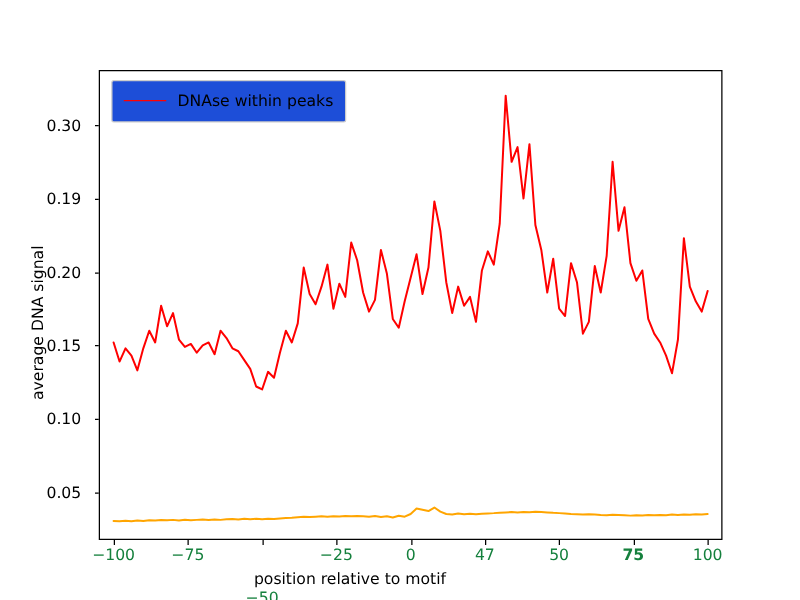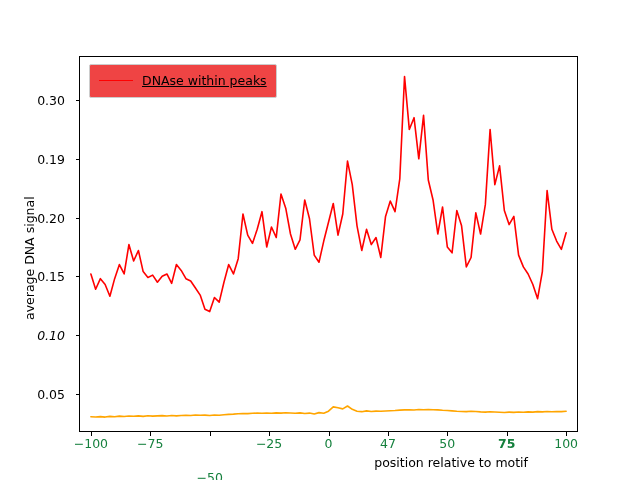--- a/index.html
+++ b/index.html
@@ -14,39 +14,39 @@
     border:1.1px solid #000;box-sizing:border-box;background:#fff;
   }
   #plotsvg{position:absolute;left:79px;top:56px;}
   .ylabel{
     position:absolute;left:0px;top:0px;
     transform-origin:left top;
     transform:translate(22px,320px) rotate(-90deg);
     font-size:12.5px;color:#000;white-space:nowrap;
   }
   .xlabel{
-    position:absolute;left:0;top:455px;width:528px;text-align:right;
+    position:absolute;left:0;top:455px;width:528px;text-align:center;
     font-size:12.5px;color:#000;
   }
   .xlabel span{margin-left:32px;}
   .tick-x{
     position:absolute;font-size:12.5px;color:#15803d;
     transform:translateX(-50%);top:436px;white-space:nowrap;
   }
   .tick-y{
     position:absolute;font-size:12.5px;color:#000;
     right:575px;transform:translateY(-50%);white-space:nowrap;
     text-align:right;
   }
   .tickmark-x{position:absolute;width:1px;height:3.5px;background:#000;top:432px;}
   .tickmark-y{position:absolute;height:1px;width:3.5px;background:#000;left:75.5px;}
   #legend{
     position:absolute;left:89px;top:64px;
-    background:#ef4444;border:1px solid #cccccc;border-radius:2px;
-    padding:5px 9px 6px 9px;box-sizing:border-box;text-decoration:underline;
+    background:#1d4ed8;border:1px solid #cccccc;border-radius:2px;
+    padding:5px 9px 6px 9px;box-sizing:border-box;
   }
   .legend-row{display:flex;align-items:center;height:21px;}
   .legend-swatch{width:34px;height:0;border-top-width:1.9px;border-top-style:solid;margin-right:9px;}
   .legend-text{font-size:12.5px;color:#000;white-space:nowrap;}
 </style>
 </head>
 <body>
 
 <div id="figure">
 
@@ -76,21 +76,21 @@
       <div class="tick-x" style="left: 447.31px;">50</div>
       <div class="tickmark-x" style="left: 506.714px;"></div>
       <div class="tick-x" style="left: 506.714px; font-weight: bold;">75</div>
       <div class="tickmark-x" style="left: 566.119px;"></div>
       <div class="tick-x" style="left: 566.119px;">100</div>
     </div>
   <div id="ticks-y">
       <div class="tickmark-y" style="top: 393.812px;"></div>
       <div class="tick-y" style="top: 393.812px;">0.05</div>
       <div class="tickmark-y" style="top: 335.062px;"></div>
-      <div class="tick-y" style="top: 335.062px; font-style: italic;">0.10</div>
+      <div class="tick-y" style="top: 335.062px;">0.10</div>
       <div class="tickmark-y" style="top: 276.312px;"></div>
       <div class="tick-y" style="top: 276.312px;">0.15</div>
       <div class="tickmark-y" style="top: 217.562px;"></div>
       <div class="tick-y" style="top: 217.562px;">0.20</div>
       <div class="tickmark-y" style="top: 158.812px;"></div>
       <div class="tick-y" style="top: 158.812px;">0.19</div>
       <div class="tickmark-y" style="top: 100.062px;"></div>
       <div class="tick-y" style="top: 100.062px;">0.30</div>
     </div>
 

